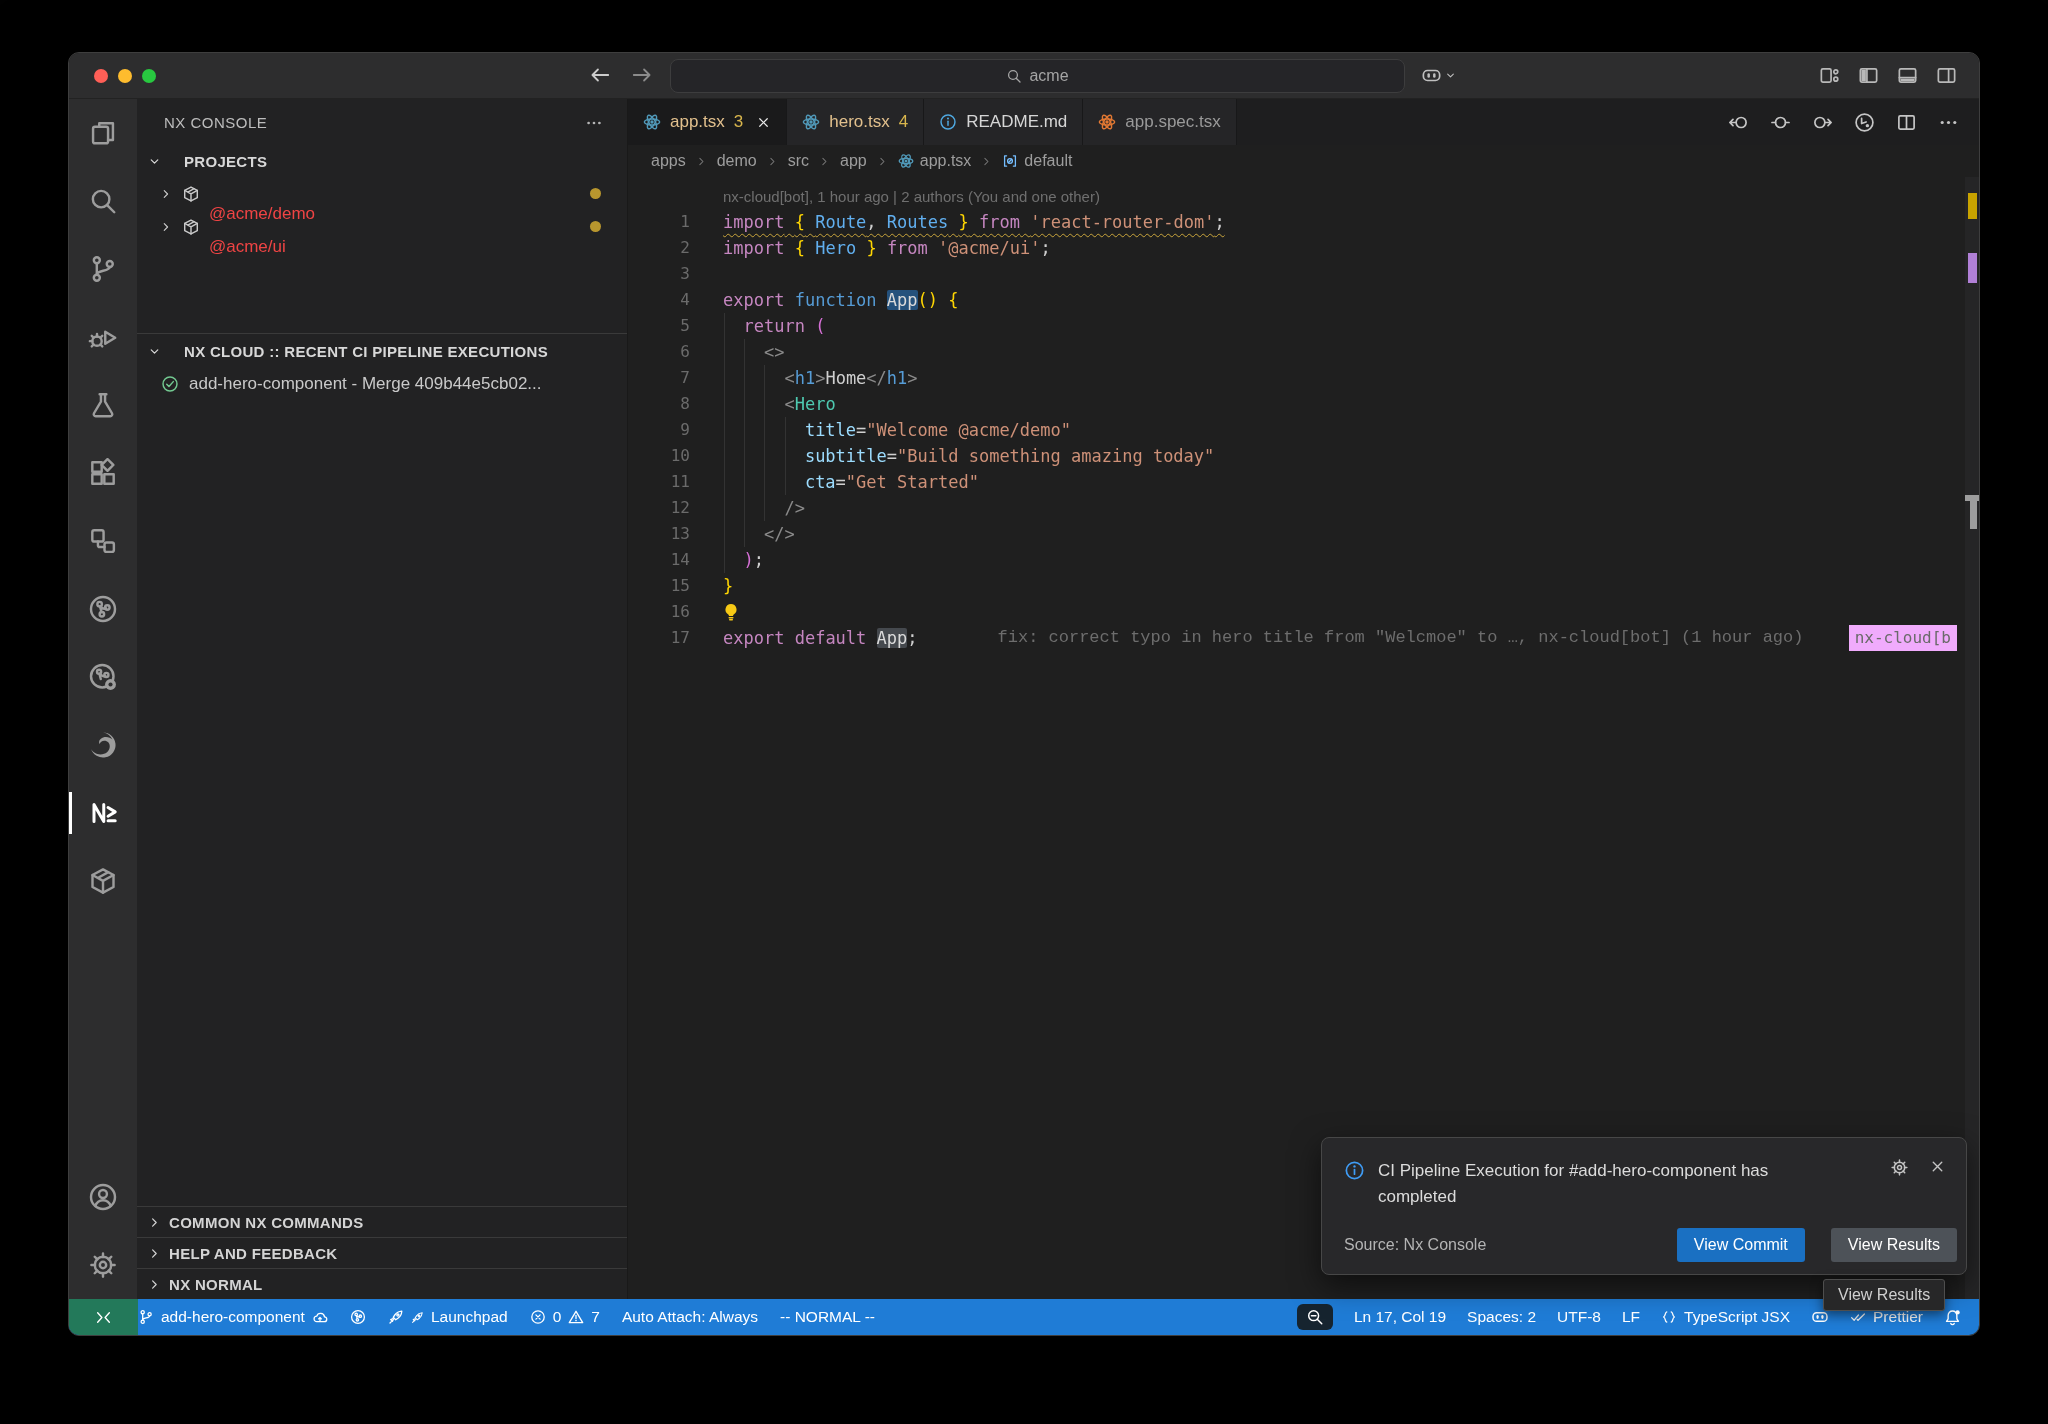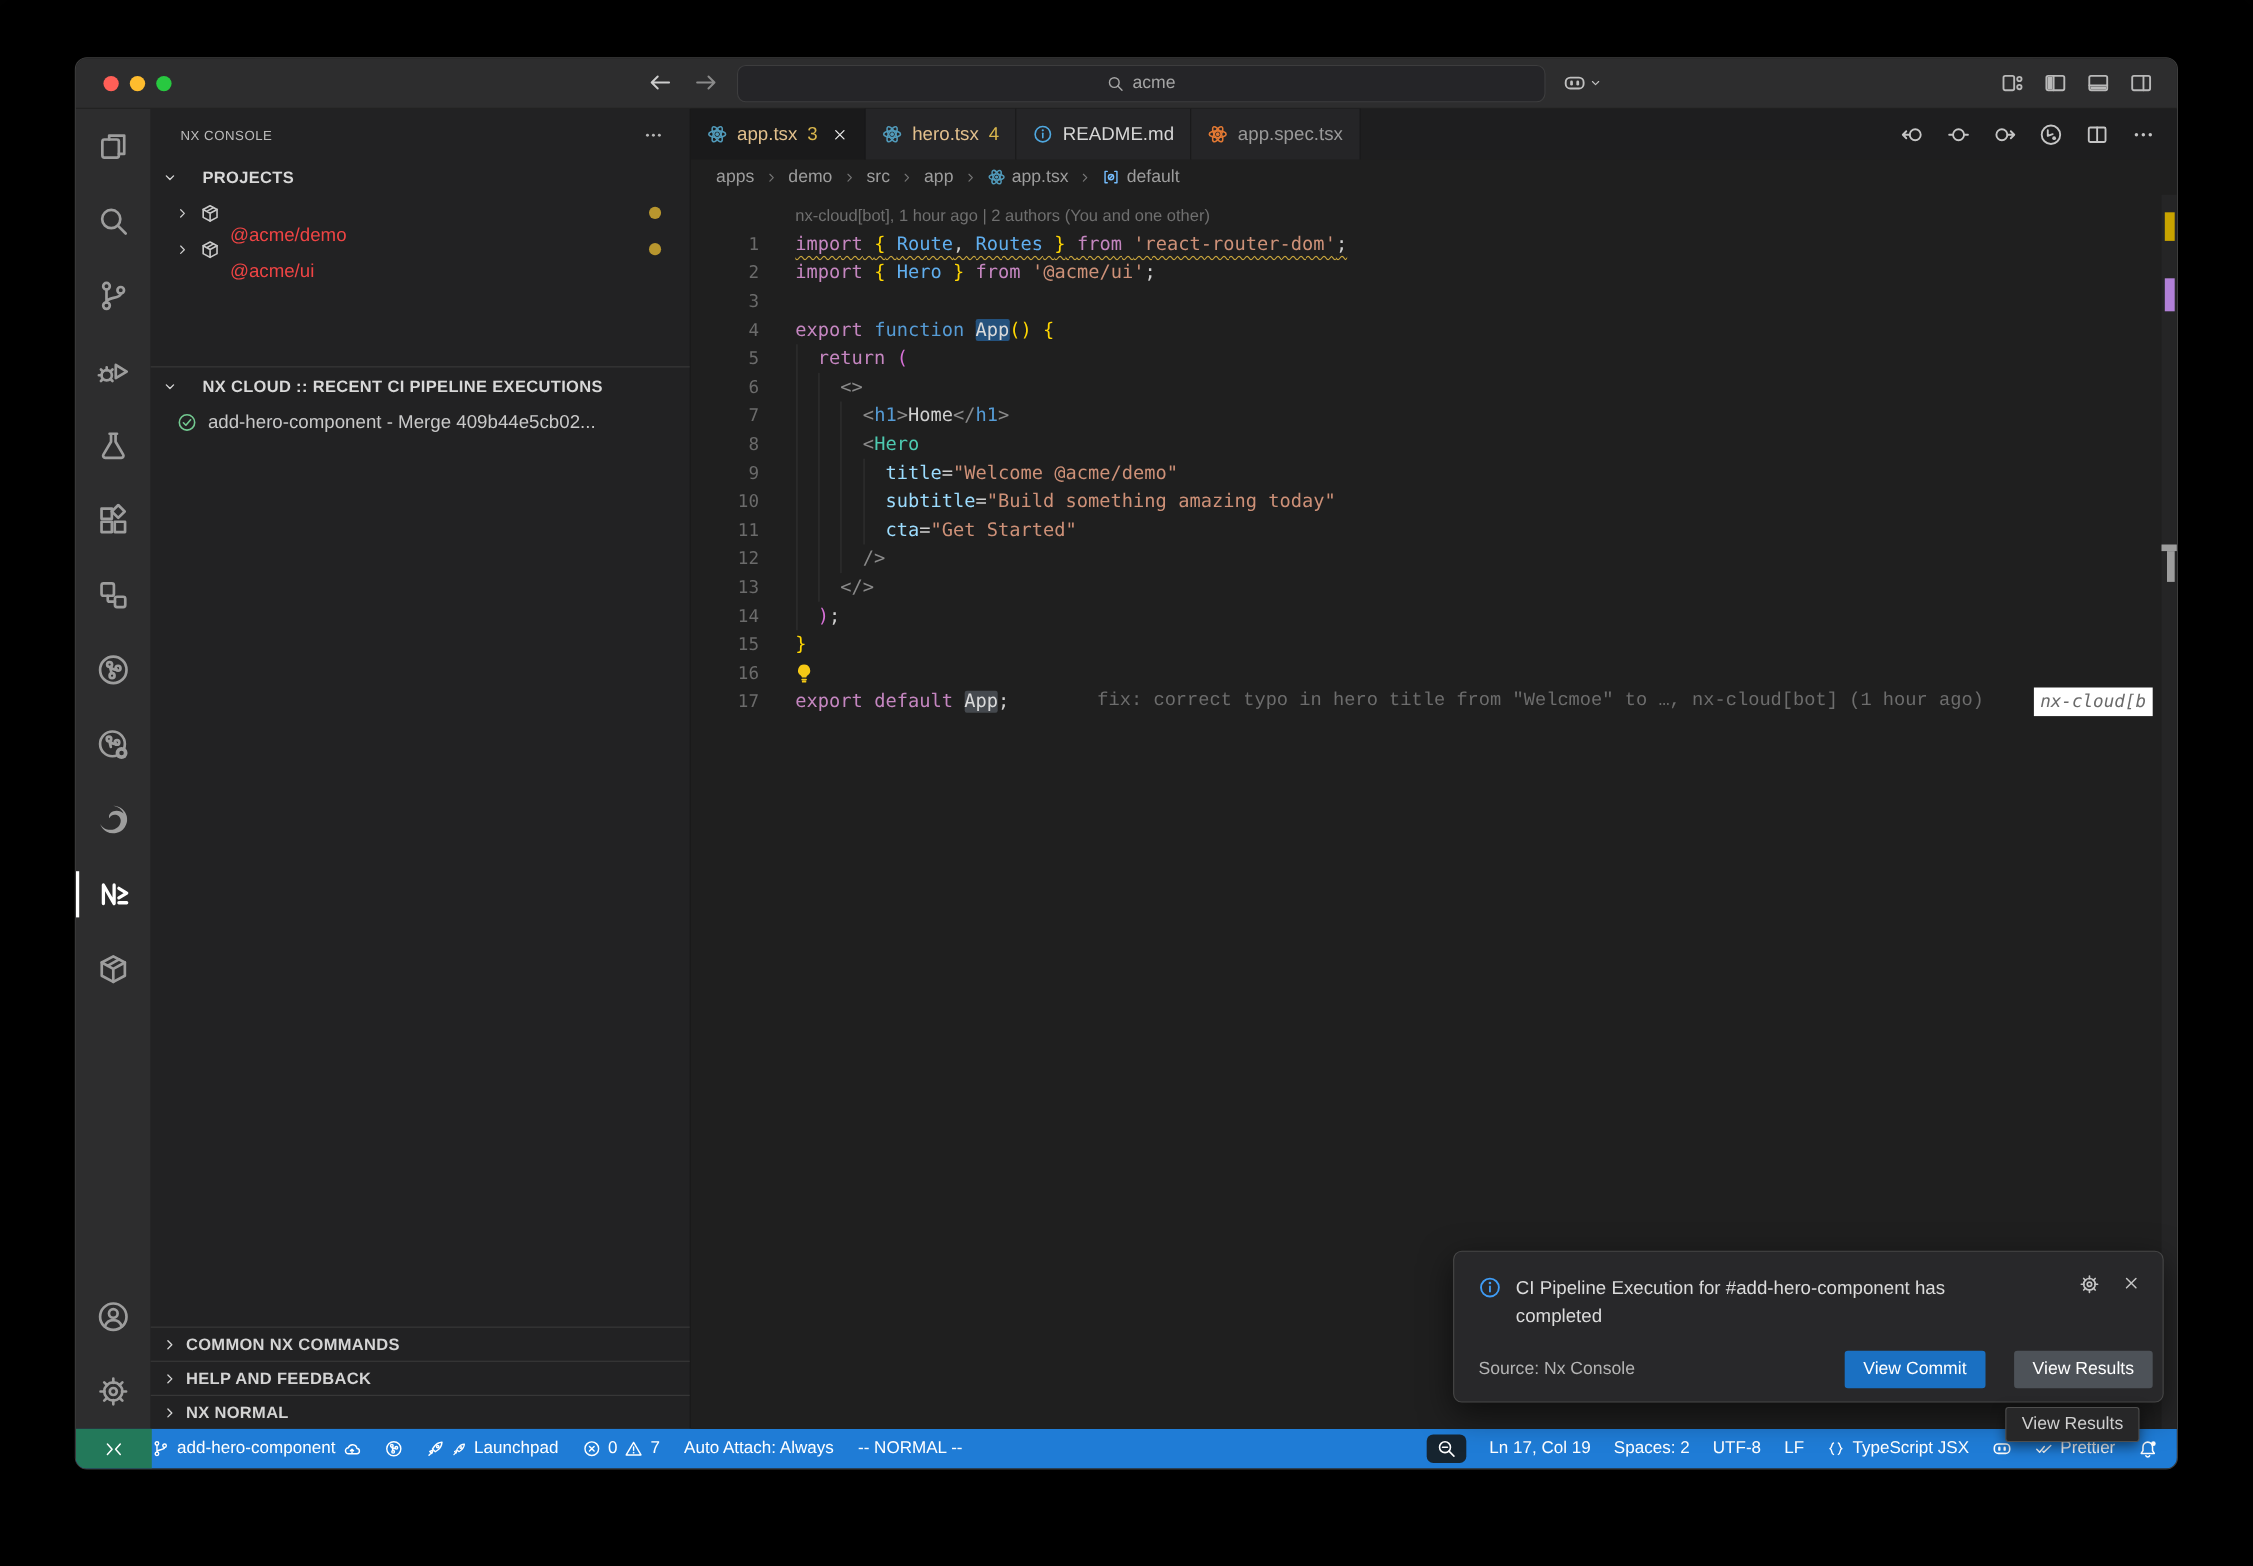--- a/index.html
+++ b/index.html
@@ -23,21 +23,21 @@
   .layout-icons { position:absolute; right:22px; top:12px; display:flex; gap:18px; color:#b9b9b9; }
   
   .main { flex:1; display:flex; min-height:0; }
   .activitybar { flex:0 0 68px; background:#2d2d2e; display:flex; flex-direction:column; align-items:stretch; }
   .ab-item { height:68px; display:flex; align-items:center; justify-content:center; color:#9d9d9d; position:relative; }
   .ab-item.active { color:#fff; }
   .ab-item.active::before { content:""; position:absolute; left:0; top:13px; bottom:13px; width:3px; background:#fff; }
   .ab-bottom { margin-top:auto; }
   
   .sidebar { flex:0 0 491px; background:#222223; border-right:1px solid #191919; display:flex; flex-direction:column; font-size:17px; }
-  .sb-header { flex:0 0 47px; display:flex; align-items:center; padding:0 24px 0 27px; color:#bdbdbd; font-size:12px; letter-spacing:.5px; }
+  .sb-header { flex:0 0 47px; display:flex; align-items:center; padding:0 24px 0 27px; color:#bdbdbd; font-size:15px; letter-spacing:.5px; }
   .sb-header .more { margin-left:auto; color:#b5b5b5; }
   .sec-head { display:flex; align-items:center; gap:22px; padding:7px 0 7px 10px; font-weight:bold; font-size:15px; color:#d8d8d8; letter-spacing:.3px; }
   .tree-row { height:33px; display:flex; align-items:center; padding-left:22px; gap:9px; color:#cccccc; }
   .tree-row .lbl-mod { color:#ef4444;margin-top:40px; }
   .tree-row .dot { margin-left:auto; margin-right:26px; width:11px; height:11px; border-radius:50%; background:#b8962e; }
   .tree-row .cube { color:#c9c9c9; }
   .cloud-sec { margin-top:90px; border-top:1px solid #3a3a3a; padding-top:2px; }
   .pipe-row { height:33px; display:flex; align-items:center; padding-left:24px; gap:10px; color:#c9c9c9; }
   .pipe-row .ok { color:#73c991; }
   .sb-bottom { margin-top:auto; }
@@ -61,21 +61,21 @@
   .crow { display:flex; height:26px; position:relative; }
   .gutter { flex:0 0 95px; text-align:right; padding-right:33px; color:#6b6b6b; font-size:16px; }
   .lc { white-space:pre; }
   .tk.d{color:#cfcfcf}.tk.kw{color:#C586C0}.tk.kw2{color:#569CD6}.tk.im{color:#61AFEF}
   .tk.str{color:#CE9178}.tk.b1{color:#FFD602}.tk.b2{color:#D670D6}.tk.pu{color:#8a8a8a}
   .tk.tag{color:#569CD6}.tk.cmp{color:#4EC9B0}.tk.attr{color:#9CDCFE}.tk.op{color:#cfcfcf}.tk.fn{color:#dadada}
   .hl-blue{background:#24517c;border-radius:2px}.hl-gray{background:#45494e;border-radius:2px}
   .squig { text-decoration:underline wavy #c8a53c; text-decoration-thickness:1px; text-underline-offset:5px; }
   .iblame { color:#6d6d6d; margin-left:80px;font-family:Liberation Mono, monospace; }
   .edge-blame { position:absolute; right:22px; top:448px; height:26px; line-height:26px; color:#6a6a6a;
-                background:#ffffff; padding:0 6px; font-size:16px;font-style:italic; }
+                background:#f0abfc; padding:0 6px; font-size:16px; }
   .bulb { position:absolute; left:93px; top:3px; }
   .guide { position:absolute; width:1px; background:#333333; }
   .ruler { position:absolute; right:0; top:0; bottom:0; width:14px; background:#252526; }
   .marker { position:absolute; }
   
   .statusbar { flex:0 0 36px; background:#1f7cd6; display:flex; align-items:center; color:#fff; font-size:15.5px; }
   .remote { align-self:stretch; flex:0 0 69px; background:#23795a; display:flex; align-items:center; justify-content:center; }
   .sb-left { display:flex; align-items:center; gap:22px; }
   .sb-right { margin-left:auto; display:flex; align-items:center; gap:21px; padding-right:18px; }
   .sb-item { display:flex; align-items:center; gap:7px; white-space:nowrap; }

